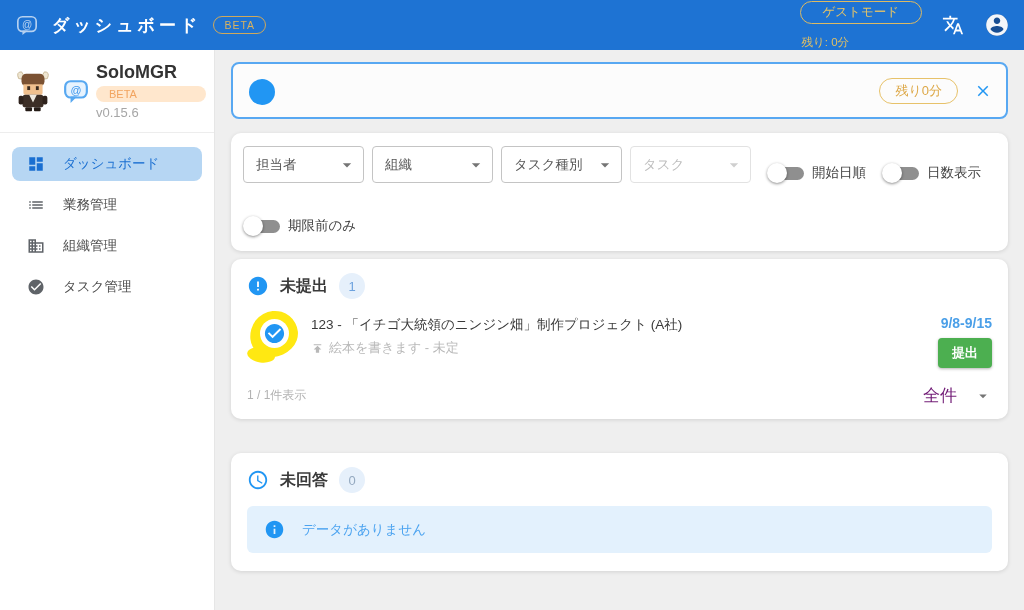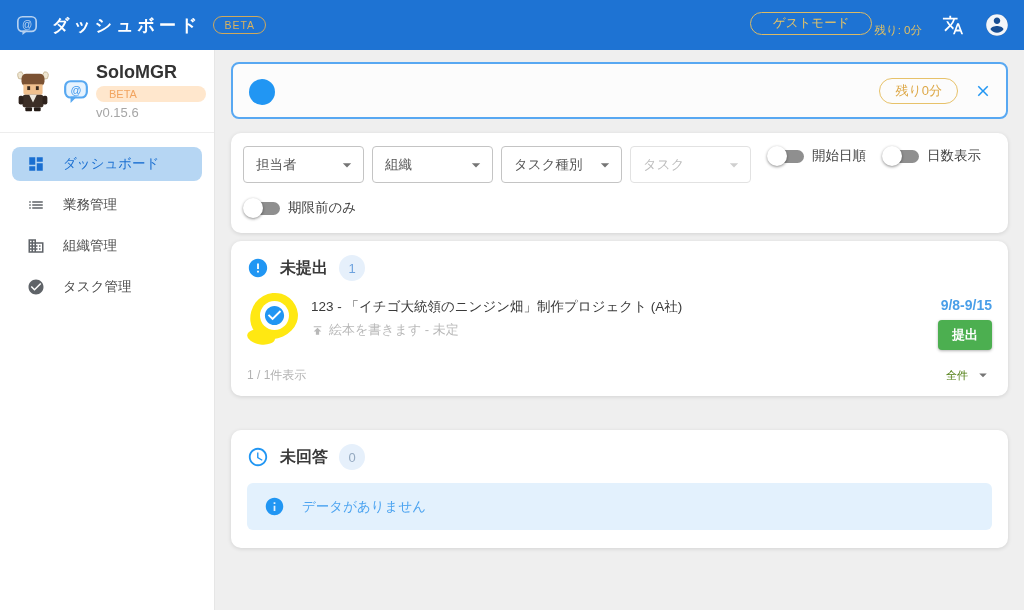--- a/index.html
+++ b/index.html
@@ -7,21 +7,21 @@
   .app { position:relative; width:1024px; height:610px; background:#efefef; overflow:hidden; }
 
   
   .header { position:absolute; top:0; left:0; right:0; height:50px; background:#1e73d3;
             display:flex; align-items:center; padding:0 14px; z-index:5; }
   .header-logo { width:22px; height:22px; opacity:.8; margin:0 14px 0 2px; }
   .header-title { color:#fff; font-size:17px; font-weight:bold; letter-spacing:4px; }
   .header-beta { margin-left:12px; border:1px solid #cfa95c; color:#d9b25f; font-size:10.5px;
                  padding:2px 10px; border-radius:11px; letter-spacing:1px; }
   .header-right { margin-left:auto; display:flex; align-items:center; gap:20px; }
-  .guest-block { display:flex; flex-direction:row; align-items:flex-start; }
+  .guest-block { display:flex; flex-direction:column; align-items:flex-start; }
   .guest-pill { border:1.5px solid #dcba64; color:#e7c465; font-size:12.5px; padding:2px 22px;
                 border-radius:14px; cursor:pointer; }
   .guest-remaining { color:#e3c062; font-size:11.5px; margin-top:11px; padding-left:2px; }
   .icon-btn { background:none; border:none; cursor:pointer; display:flex; align-items:center; }
 
   
   .sidebar { position:absolute; top:50px; left:0; width:215px; bottom:0; background:#fff;
              border-right:1px solid #e6e6e6; }
   .brand { display:flex; align-items:center; gap:7px; padding:12px 8px 12px 10px;
            border-bottom:1px solid #ededed; }
@@ -51,34 +51,34 @@
                 color:#fff; border:none; border-radius:4px; padding:7px 13px; font-size:13px;
                 cursor:pointer; box-shadow:0 1px 3px rgba(0,0,0,.3); }
   .banner-top-right { position:absolute; top:14px; right:14px; display:flex; align-items:center; gap:16px; }
   .banner-remaining { border:1.5px solid #e7c26a; color:#ddא
 a847; color:#dda847; font-size:13px; padding:3px 15px; border-radius:14px; }
   .banner-close { background:none; border:none; cursor:pointer; display:flex; }
 
   
   .card { background:#fff; border-radius:10px; box-shadow:0 1px 4px rgba(0,0,0,.12); }
   .filter-card { padding:13px 12px 15px; margin-bottom:8px; }
-  .filter-row { display:flex; align-items:flex-start; gap:8px; }
+  .filter-row { display:flex; align-items:flex-end; gap:8px; }
   .select { display:flex; align-items:center; justify-content:space-between; width:121px; height:37px;
             border:1px solid #c4c4c4; border-radius:4px; padding:0 6px 0 12px; font-size:13.5px;
             color:#555; cursor:pointer; background:#fff; }
   .select.disabled { border-color:#e2e2e2; color:#bdbdbd; cursor:default; }
   .select .arr { color:#757575; }
   .select.disabled .arr { color:#cfcfcf; }
   .toggle-wrap { display:flex; align-items:center; gap:7px; margin-left:8px; cursor:pointer; }
   .toggle { position:relative; width:38px; height:20px; flex:0 0 auto; }
   .toggle .track { position:absolute; left:7px; top:4px; width:30px; height:13px; background:#8f8f8f; border-radius:7px; }
   .toggle .thumb { position:absolute; left:0; top:0; width:20px; height:20px; background:#fff;
                    border-radius:50%; box-shadow:0 1px 3px rgba(0,0,0,.45); }
   .toggle-label { font-size:13.5px; color:#424242; }
-  .filter-row2 { margin-top:15px; }
+  .filter-row2 { margin-top:33px; }
 
   
   .pending-card { padding:14px 16px 12px; margin-bottom:34px; }
   .card-header { display:flex; align-items:center; gap:11px; }
   .card-title { font-size:16px; font-weight:bold; color:#3a3a3a; }
   .count-badge { width:26px; height:26px; border-radius:50%; background:#e6f0fb; color:#6da2de;
                  font-size:13px; display:flex; align-items:center; justify-content:center; }
   .count-badge.zero { color:#94a9c0; }
   .task-row { display:flex; align-items:flex-start; margin-top:10px; }
   .highlight-wrap { position:relative; width:56px; height:54px; flex:0 0 auto; cursor:pointer; }
@@ -91,21 +91,21 @@
   .task-texts { margin-left:8px; margin-top:7px; }
   .task-title { font-size:13.5px; color:#3a3a3a; }
   .task-sub { display:flex; align-items:center; gap:5px; margin-top:5px; color:#b8b8b8; font-size:13px; }
   .task-right { margin-left:auto; display:flex; flex-direction:column; align-items:flex-end; margin-top:6px; }
   .task-date { color:#4a9fe8; font-size:14px; font-weight:bold; }
   .submit-btn { margin-top:7px; background:#4caf50; color:#fff; border:none; border-radius:4px;
                 padding:6px 14px; font-size:13px; font-weight:bold; cursor:pointer;
                 box-shadow:0 1px 3px rgba(0,0,0,.3); }
   .pending-footer { display:flex; align-items:center; justify-content:space-between; margin-top:16px; }
   .shown-count { color:#b3b3b3; font-size:12px; }
-  .scope-select { display:flex; align-items:center; gap:6px; color:#4d7c0f; font-size:11px; cursor:pointer; }
+  .scope-select { display:flex; align-items:center; gap:17px; color:#701a75; font-size:17px; cursor:pointer; }
 
   
   .unanswered-card { padding:14px 16px 18px; }
   .empty-alert { margin-top:13px; background:#e3f1fd; border-radius:6px; padding:13px 17px;
                  display:flex; align-items:center; gap:17px; }
   .empty-text { color:#4ba3f0; font-size:13.5px; }
 </style>
 </head>
 <body>
 

